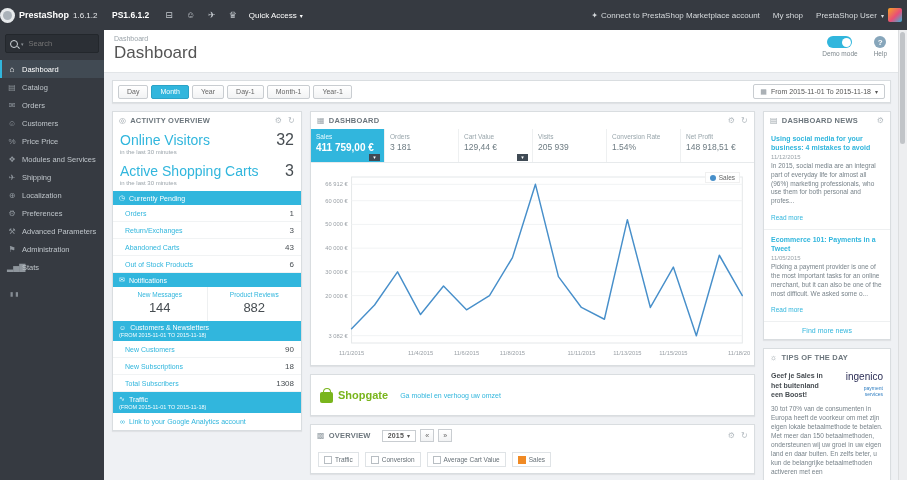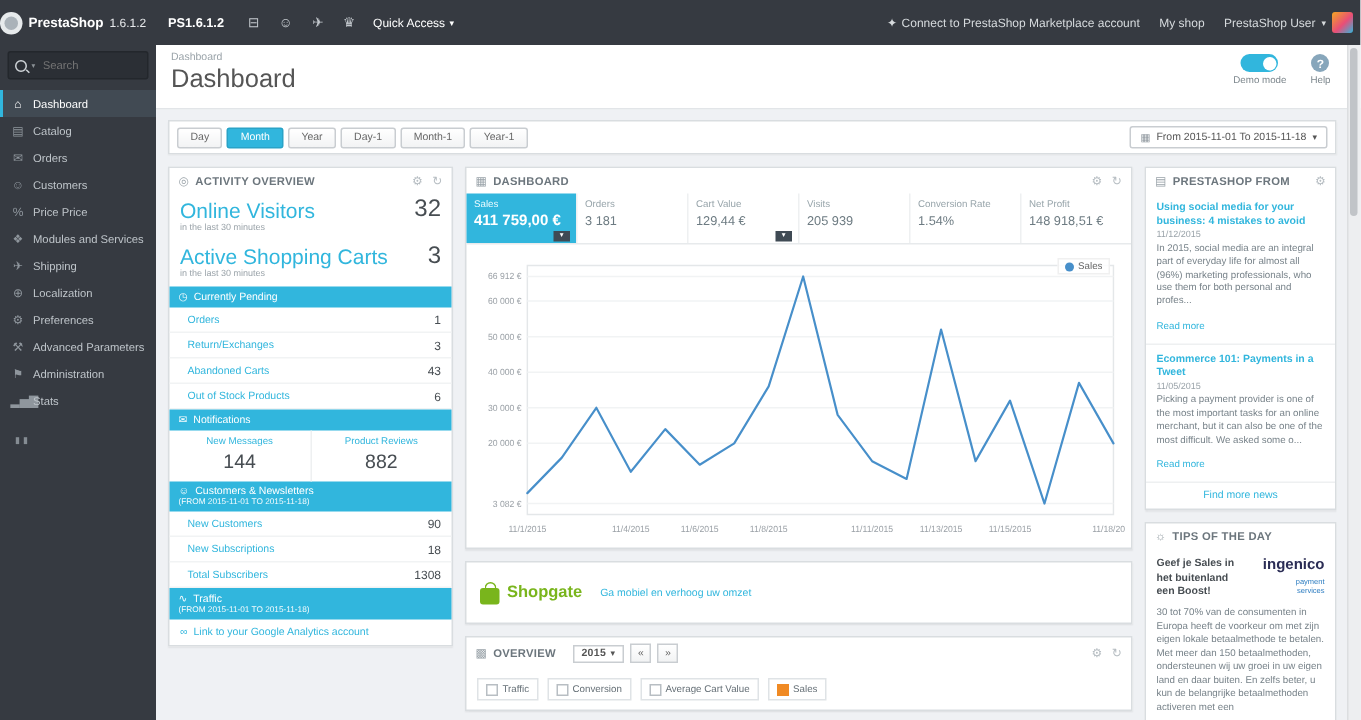--- a/index.html
+++ b/index.html
@@ -114,21 +114,21 @@
   .article{padding:5px 7px;border-bottom:1px solid #eef0f1}
   .article-title{font-size:7px;color:#31b6dd;font-weight:bold;line-height:1.3;cursor:pointer}
   .article-date{font-size:6px;color:#9aa3a9;margin:2px 0}
   .article-body{font-size:6.5px;color:#78838a;line-height:1.35}
   .read-more{font-size:6.5px;color:#31b6dd;margin-top:2px;display:inline-block;cursor:pointer}
   .find-more{padding:5px;text-align:center;font-size:7px;color:#31b6dd;cursor:pointer}
   .tips-body{padding:5px 7px}
   .tips-top{display:flex;gap:6px;justify-content:space-between}
   .tips-headline{font-size:7px;font-weight:bold;color:#474d52;width:58px;line-height:1.35}
   .ingenico{text-align:right;cursor:pointer}
-  .ingenico-name{font-size:10px;font-weight:bold;color:#2b2d55;line-height:1.1}
+  .ingenico-name{font-size:10px;font-weight:normal;color:#2b2d55;line-height:1.1}
   .ingenico-sub{font-size:5px;color:#2d7dc1;line-height:1.2;display:inline-block;width:32px}
   .tips-text{font-size:6.5px;color:#78838a;line-height:1.38;margin-top:5px}
   
   .scrollbar{position:absolute;top:30px;right:0;bottom:0;width:8px;background:#edeef0;border-left:1px solid #dcdee0;z-index:15;cursor:pointer}
   .scrollbar .thumb{position:absolute;top:2px;left:1px;width:5px;height:112px;background:#c1c4c8;border-radius:3px}
 </style>
 </head>
 <body>
 
 <header class="topbar">
@@ -467,21 +467,21 @@
               <span>Sales</span>
             </span>
         </div>
       </div>
     </section>
 
     <section class="col-right">
       <div class="panel">
         <div class="panel-hd">
           <span class="ph-icon">▤</span>
-          <span>PRESTASHOP FROM</span>
+          <span>DASHBOARD NEWS</span>
           <span class="ph-actions">
             <span>⚙</span>
           </span>
         </div>
         <div class="article">
           <div class="article-title">Using social media for your business: 4 mistakes to avoid</div>
           <div class="article-date">11/12/2015</div>
           <div class="article-body">In 2015, social media are an integral part of everyday life for almost all (96%) marketing professionals, who use them for both personal and profes...</div>
           <span class="read-more">Read more</span>
         </div>

